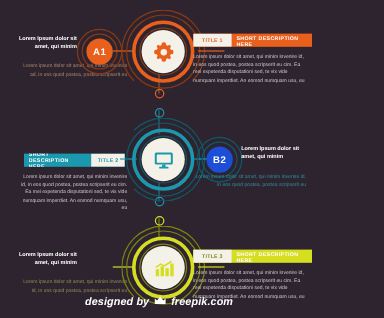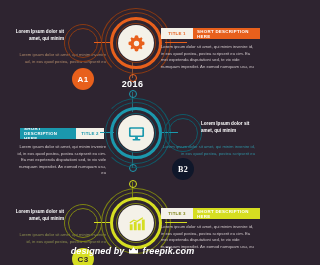--- a/index.html
+++ b/index.html
@@ -118,21 +118,20 @@
     left: 8px; top: 8px;
     width: 22px; height: 22px;
     border-radius: 50%;
     display: flex;
     align-items: center;
     justify-content: center;
     font-size: 8px;
     font-weight: bold;
     color: #ffffff;
     letter-spacing: 0.3px;
-    margin-top: 36px;
   }
 
   
   .stub {
     position: absolute;
     height: 1.4px;
   }
 
   
   .banner {
@@ -211,21 +210,20 @@
   <div class="spine" style="top:62px;height:16px;background:#8a5a3a;"></div>
   <div class="spine" style="top:92px;height:20px;background:#2a6a78;"></div>
   <div class="spine" style="top:152px;height:16px;background:#2a6a78;"></div>
   <div class="spine" style="top:182px;height:18px;background:#7e8412;"></div>
 
   <div class="node-dot" style="top:74px;border-color:#e8601c;"></div>
   <div class="node-dot" style="top:90px;border-color:#1b98ad;"></div>
   <div class="node-dot" style="top:164px;border-color:#1b98ad;"></div>
   <div class="node-dot" style="top:180px;border-color:#d6de21;"></div>
 
-  <div class="year year-2016">2016</div>
 
   <div class="head-text ta-right" style="left:12px;top:29px;width:52px;">Lorem Ipsum dolor sit amet, qui minim</div>
 
   <div class="body-text ta-right" style="left:14px;top:52px;width:92px;color:#b08a6a;">Lorem ipsum dolor sit amet, qui minim invenire ad, in eos quod postea, postea scripserit eu</div>
 
   <div class="badge-wrap" style="left:64px;top:24px;">
     <div class="bring bring-o" style="border-color:#8a3a12;"></div>
     <div class="bring bring-m" style="border-color:#8a3a12;"></div>
     <div class="badge-core" style="background:#e8601c;">A1</div>
   </div>
@@ -280,36 +278,31 @@
         </svg>
       </span>
     </div>
   </div>
 
   <div class="stub" style="left:162px;top:132px;width:16px;background:#1b98ad;"></div>
 
   <div class="badge-wrap" style="left:164px;top:114px;">
     <div class="bring bring-o" style="border-color:#0f5a68;"></div>
     <div class="bring bring-m" style="border-color:#0f5a68;"></div>
-    <div class="badge-core" style="background:#0f172a;font-family:Liberation Serif, serif;">B2</div>
+    <div class="badge-core" style="background:#1d4ed8;">B2</div>
   </div>
 
   <div class="head-text ta-left" style="left:201px;top:121px;width:54px;">Lorem Ipsum dolor sit amet, qui minim</div>
 
   <div class="body-text ta-right" style="left:160px;top:144px;width:95px;color:#2f8fa0;">Lorem ipsum dolor sit amet, qui minim invenire id, in eos quod postea, postea scripserit eu</div>
 
   <div class="head-text ta-right" style="left:12px;top:209px;width:52px;">Lorem Ipsum dolor sit amet, qui minim</div>
 
   <div class="body-text ta-right" style="left:14px;top:232px;width:92px;color:#8f9150;">Lorem ipsum dolor sit amet, qui minim invenire id, in eos quod postea, postea scripserit eu</div>
 
-  <div class="badge-wrap" style="left:64px;top:204px;">
-    <div class="bring bring-o" style="border-color:#7e8412;"></div>
-    <div class="bring bring-m" style="border-color:#7e8412;"></div>
-    <div class="badge-core" style="background:#d6de21;color:#2e2430;">C3</div>
-  </div>
 
   <div class="stub" style="left:94px;top:222px;width:16px;background:#d6de21;"></div>
 
   <div class="hub" style="left:105px;top:192px;">
     <div class="hub-arc" style="border-top-color:#7e8412;border-left-color:#7e8412;border-right-color:#7e8412;"></div>
     <div class="ring ring-outer" style="border-color:#7e8412;"></div>
     <div class="ring ring-mid" style="border-color:#d6de21;"></div>
     <div class="ring ring-inner" style="border-color:#7e8412;"></div>
     <div class="disc">
       <span>

